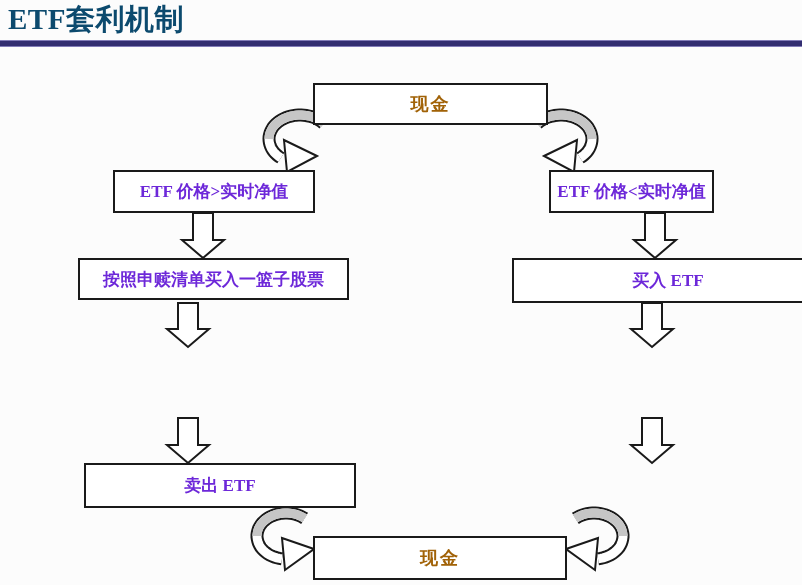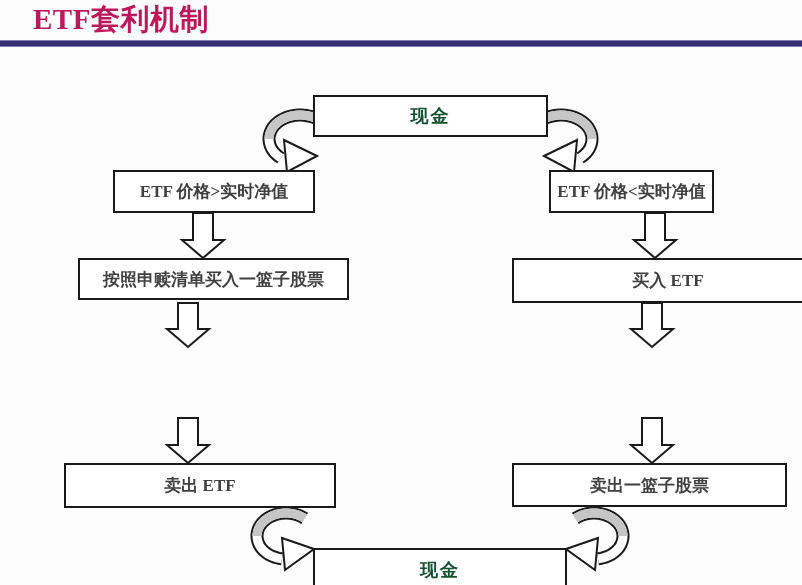--- a/index.html
+++ b/index.html
@@ -2,34 +2,34 @@
 <html><head>
 <meta charset="utf-8">
 <style>
   html,body{margin:0;padding:0;background:#ffffff;}
   .page{
     position:relative;width:802px;height:585px;background:#fcfcfc;
     font-family:"Liberation Serif","DejaVu Serif",serif;overflow:hidden;
   }
   .title{
     position:absolute;left:8px;top:0px;font-size:29px;font-weight:bold;
-    color:#be185d;letter-spacing:.5px;white-space:nowrap;margin-left:25px;
+    color:#0c4a6e;letter-spacing:.5px;white-space:nowrap;
   }
   .divider{
     position:absolute;left:0;top:40px;width:802px;height:5px;
     border-top:1px solid #827cb8;border-bottom:1px solid #827cb8;
   }
   #arrow-layer{position:absolute;left:0;top:0;z-index:1;}
   .box{
     position:absolute;z-index:2;background:#ffffff;border:2px solid #1a1a1a;
     display:flex;flex-direction:column;align-items:center;justify-content:center;
-    font-weight:bold;font-size:17px;color:#404040;text-align:center;box-sizing:border-box;
+    font-weight:bold;font-size:17px;color:#6d28d9;text-align:center;box-sizing:border-box;
   }
   .box .ln{line-height:31px;white-space:nowrap;}
-  .cash{color:#14532d;font-size:18px;letter-spacing:2px;margin-top:12px;}
+  .cash{color:#a16207;font-size:18px;letter-spacing:2px;}
 </style>
 </head>
 <body>
 
 <div class="page">
 
   <div class="title">ETF套利机制</div>
   <div class="divider" style="background: rgb(51, 46, 113);"></div>
 
   <svg id="arrow-layer" width="802" height="585" viewBox="0 0 802 585">
@@ -83,34 +83,31 @@
 
   <div class="box" style="left:113px;top:170px;width:202px;height:43px">
     <span class="ln">ETF 价格&gt;实时净值</span>
   </div>
 
   <div class="box" style="left:78px;top:258px;width:271px;height:42px">
     <span class="ln">按照申赎清单买入一篮子股票</span>
   </div>
 
 
-  <div class="box" style="left:64px;top:463px;width:272px;height:45px">
+  <div class="box" style="left:84px;top:463px;width:272px;height:45px">
     <span class="ln">卖出 ETF</span>
   </div>
 
   <div class="box" style="left:549px;top:170px;width:165px;height:43px">
     <span class="ln">ETF 价格&lt;实时净值</span>
   </div>
 
   <div class="box" style="left:512px;top:258px;width:312px;height:45px">
     <span class="ln">买入 ETF</span>
   </div>
 
 
-  <div class="box" style="left:512px;top:463px;width:275px;height:44px">
-    <span class="ln">卖出一篮子股票</span>
-  </div>
 
   <div class="box cash" style="left:313px;top:536px;width:254px;height:44px">
     <span class="ln">现金</span>
   </div>
 
 </div>
 
 </body></html>

